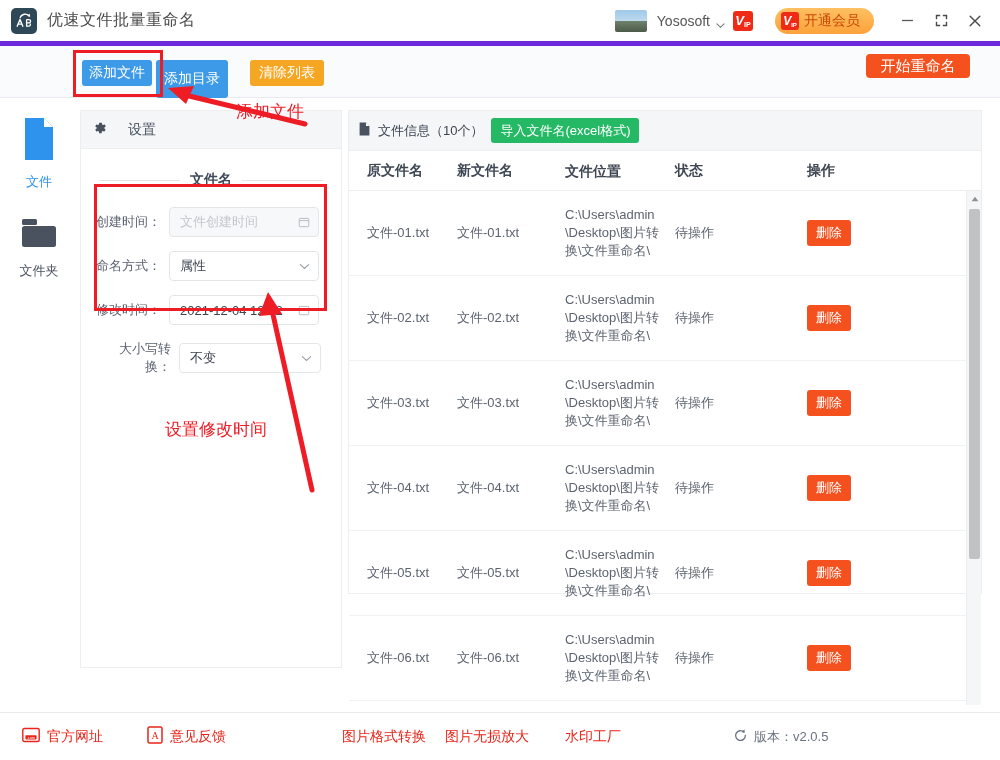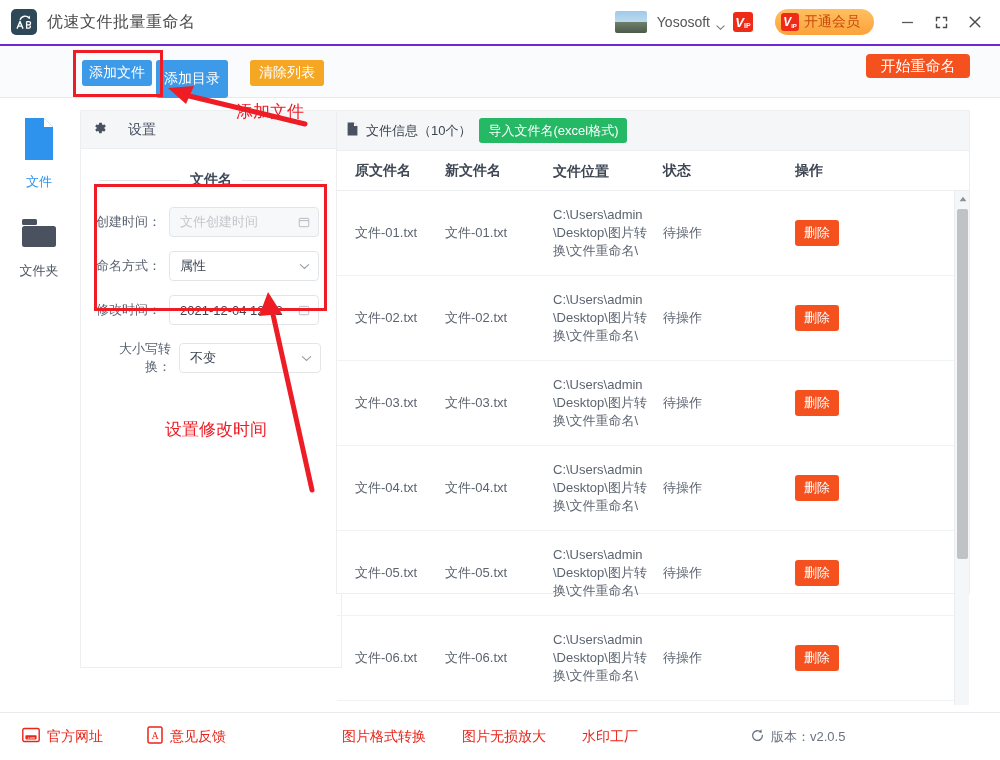--- a/index.html
+++ b/index.html
@@ -13,21 +13,21 @@
     position: relative;
     width: 1000px; height: 760px;
     background: #ffffff;
   }
 
   
   .titlebar {
     position: absolute; left: 0; top: 0;
     width: 1000px; height: 46px;
     background: #ffffff;
-    border-bottom: 2px solid #6d28d9;
+    border-bottom: 5px solid #6d28d9;
     display: flex; align-items: center;
   }
   .logo-box {
     width: 26px; height: 26px; margin-left: 11px;
     border-radius: 5px;
     background: #2f4858;
     display: flex; align-items: center; justify-content: center;
     position: relative; flex: none;
   }
   .logo-box svg { display: block; }
@@ -156,21 +156,21 @@
     font-size: 13px; color: #3c4450;
     cursor: pointer; position: relative;
   }
   .ctrl .val { flex: 1; overflow: hidden; white-space: nowrap; }
   .ctrl .val.placeholder { color: #c3c7cc; }
   .ctrl svg { flex: none; }
   #field-create-time .ctrl { background: #f7f8f9; }
 
   
   .filepanel {
-    position: absolute; left: 336px; top: 110px;
+    position: absolute; left: 348px; top: 110px;
     width: 634px; height: 484px;
     background: #ffffff;
     border: 1px solid #eceef0;
   }
   .fp-head {
     height: 40px; background: #f4f6f8;
     border-bottom: 1px solid #eceef0;
     display: flex; align-items: center; padding-left: 10px; gap: 8px;
   }
   .fp-head .t { font-size: 13px; color: #3c4450; }
@@ -484,21 +484,21 @@
       <span>
         <svg width="16" height="18" viewBox="0 0 16 18">
           <rect x="1" y="1" width="14" height="16" rx="1.6" stroke="#e8251a" stroke-width="1.5" fill="none"></rect>
           <text x="8" y="13" font-size="10" fill="#e8251a" text-anchor="middle" font-family="Liberation Serif, serif">A</text>
         </svg>
       </span>
       <span>意见反馈</span>
     </div>
 
     <span class="bb-link" style="margin-left:116px">图片格式转换</span>
-    <span class="bb-link" style="margin-left:36px">图片无损放大</span>
+    <span class="bb-link" style="margin-left:19px">图片无损放大</span>
     <span class="bb-link" style="margin-left:36px">水印工厂</span>
 
     <div class="bb-ver" style="margin-left:112px">
       <span>
         <svg width="15" height="15" viewBox="0 0 16 16">
           <path d="M13.2 8a5.2 5.2 0 1 1-1.6-3.7" stroke="#6a7280" stroke-width="1.4" fill="none" stroke-linecap="round"></path>
           <path d="M12.2 1.4 L12.4 4.9 L9 4.4 Z" fill="#6a7280"></path>
         </svg>
       </span>
       <span>版本：v2.0.5</span>

